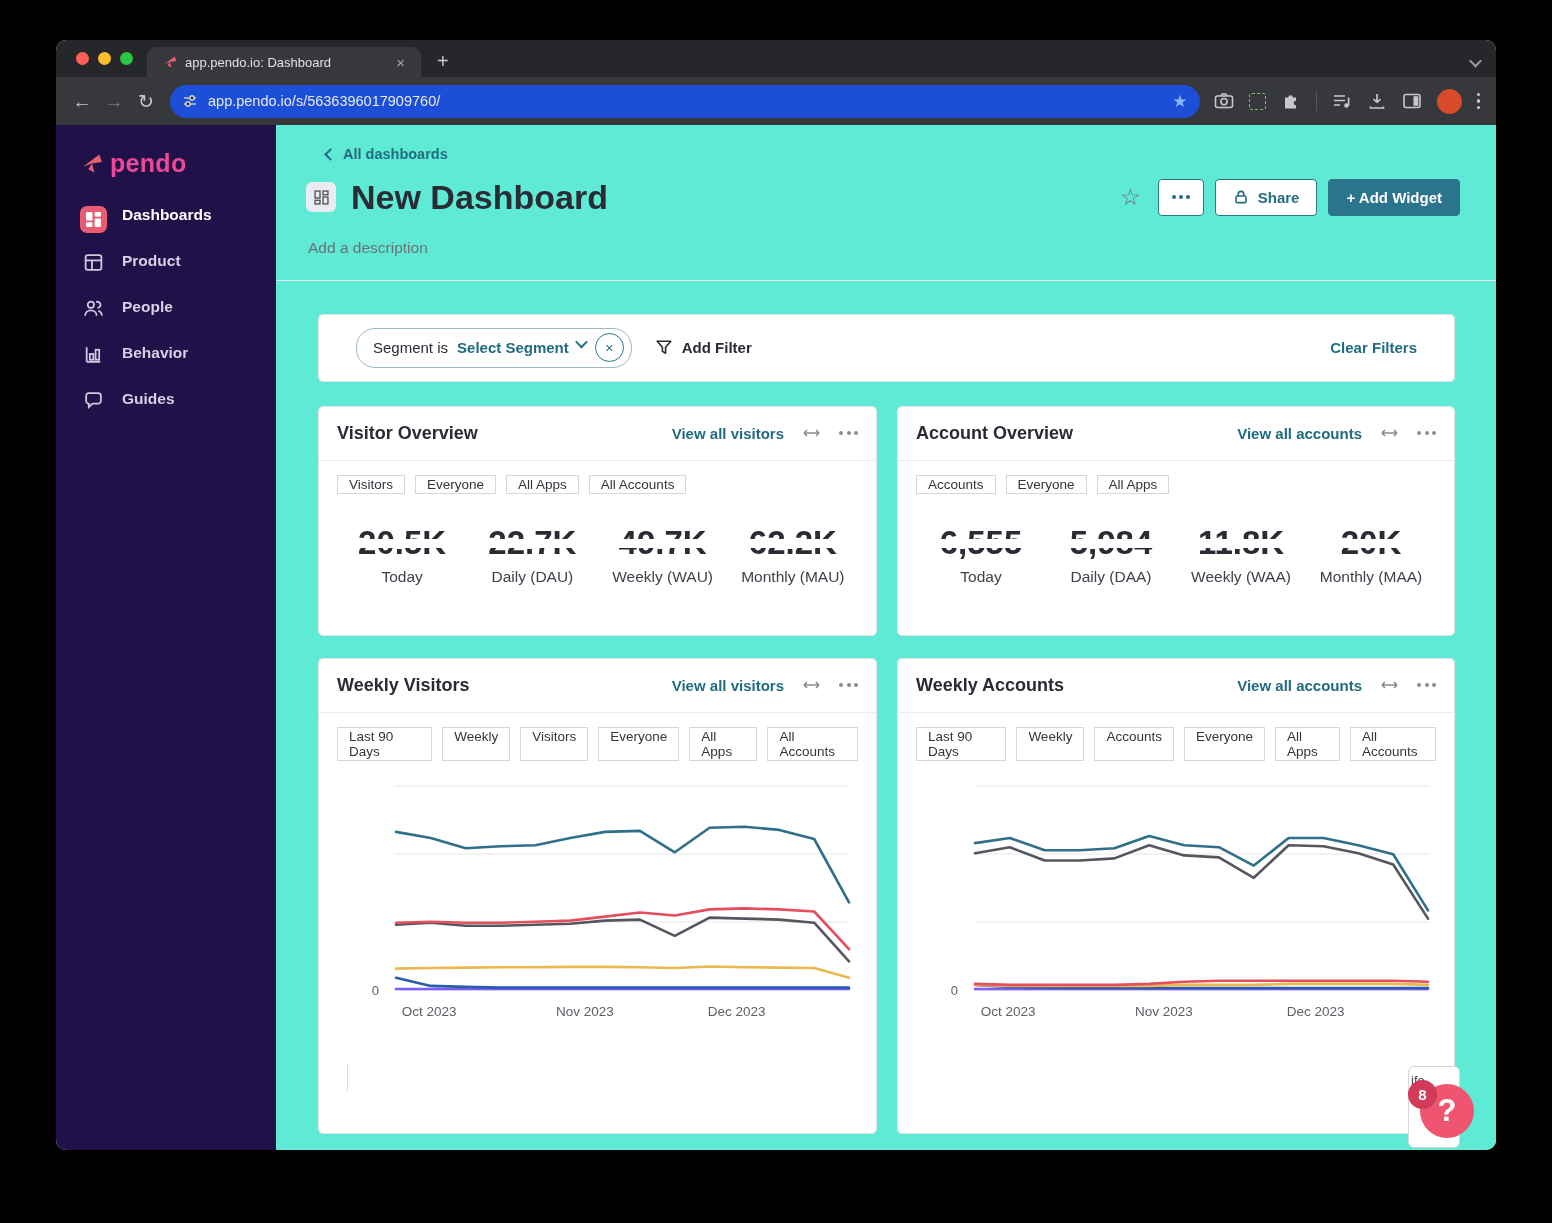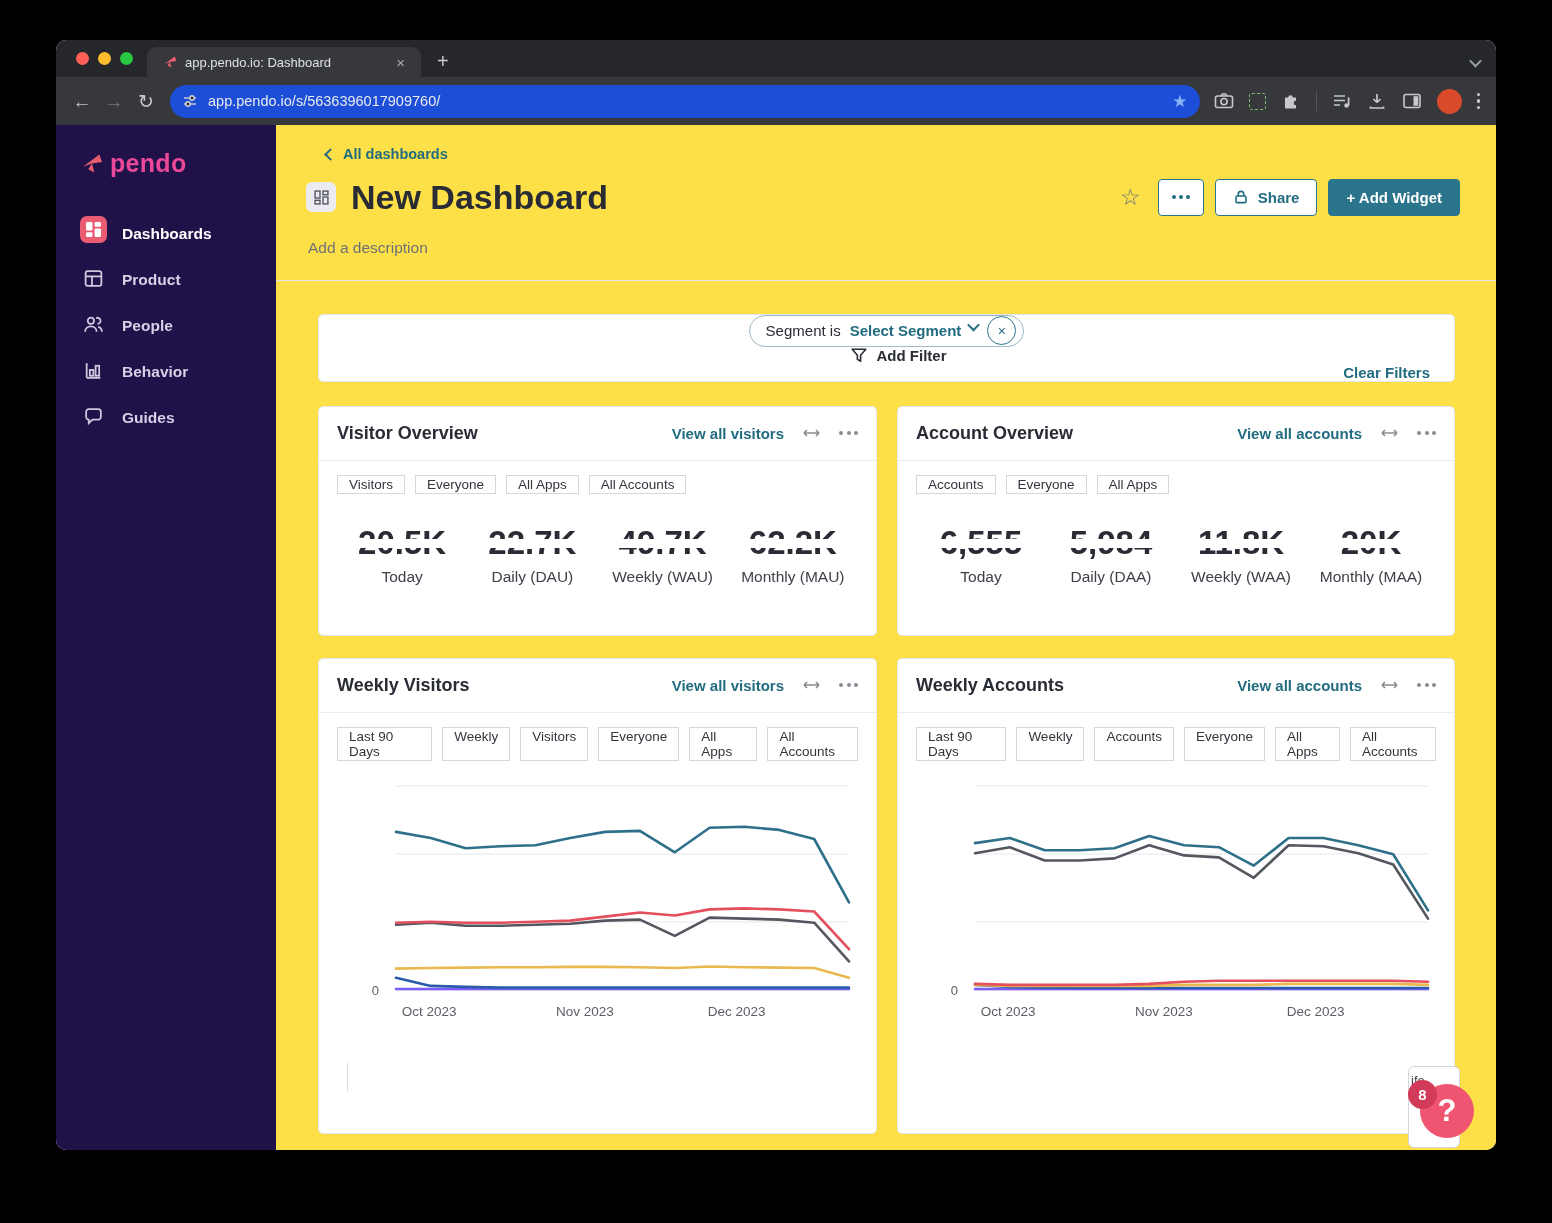--- a/index.html
+++ b/index.html
@@ -30,44 +30,44 @@
   .avatar{width:25px;height:25px;border-radius:50%;background:#D94A2A;}
   .kebab{display:flex;flex-direction:column;gap:3px;}
   .kebab i{width:3.5px;height:3.5px;border-radius:50%;background:#C6C8CC;}
   .dashed-box{width:15px;height:15px;border:1.6px dashed #7CBF6E;border-radius:3px;}
   
   .content{flex:1;display:flex;min-height:0;}
   .sidebar{width:220px;background:#201148;display:flex;flex-direction:column;flex:0 0 auto;}
   .logo{display:flex;align-items:center;gap:7px;margin:24px 0 28px 26px;}
   .logo-text{color:#ec4899;font-size:25px;font-weight:600;letter-spacing:.3px;}
   .nav{display:flex;flex-direction:column;gap:9px;padding:0 16px;}
-  .nav-item{display:flex;align-items:flex-end;gap:15px;height:37px;padding:0 8px;border-radius:6px;
+  .nav-item{display:flex;align-items:flex-start;gap:15px;height:37px;padding:0 8px;border-radius:6px;
             font-size:15.5px;font-weight:600;color:#D6D1E6;cursor:pointer;}
   .nav-item.active{color:#fff;font-weight:700;}
   .icon-dash{width:27px;height:27px;border-radius:7px;background:#E95C72;display:flex;align-items:center;justify-content:center;}
   .sb-icon{width:27px;display:flex;justify-content:center;}
   .sidebar-bottom{margin-top:auto;padding:0 16px 16px;}
   .sb-divider{border-top:1px solid rgba(255,255,255,.25);margin:12px -16px 12px -16px;}
-  .main{flex:1;background:#fde047;position:relative;min-width:0;}
+  .main{flex:1;background:#5eead4;position:relative;min-width:0;}
   .back-link{display:inline-flex;align-items:center;gap:8px;margin:21px 0 0 50px;color:#226C80;
              font-size:14.5px;font-weight:700;cursor:pointer;}
   .title-row{display:flex;align-items:center;margin:15px 36px 0 30px;}
   .title-icon{width:30px;height:30px;border-radius:6px;background:#EBECF1;display:flex;align-items:center;justify-content:center;}
   .page-title{font-size:34px;font-weight:700;color:#2A2C35;margin:0 0 0 15px;line-height:1.15;}
   .header-actions{margin-left:auto;display:flex;align-items:center;gap:11px;}
   .fav-star{color:#6A6C75;font-size:23px;margin-right:6px;}
   .btn{height:37px;border:1px solid #2A748C;border-radius:4px;background:#fff;color:#226C80;
        font-weight:700;font-size:15px;display:inline-flex;align-items:center;gap:9px;padding:0 17px;cursor:pointer;}
   .btn-more{padding:0 13px;}
   .btn-primary{background:#2A748C;border-color:#2A748C;color:#fff;}
   .description{margin:22px 0 0 32px;color:#6E7077;font-size:15.5px;}
   .header-divider{border:none;border-top:1px solid #E4E4EA;margin:23px 0 0 0;}
   .board{padding:33px 41px 0 42px;}
   .filterbar{height:66px;border:1px solid #E3E3EA;border-radius:5px;display:flex;align-items:center;
-             padding:0 24px;margin-bottom:24px;background:#fff;flex-direction:column;}
+             padding:0 37px;margin-bottom:24px;background:#fff;}
   .segment-pill{height:38px;border:1px solid #9FB9C6;border-radius:19px;display:inline-flex;align-items:center;
                 padding:0 7px 0 16px;gap:9px;}
   .seg-prefix{font-size:15px;color:#2A2C35;}
   .seg-value{font-size:15px;font-weight:700;color:#226C80;display:inline-flex;gap:8px;cursor:pointer;}
   .pill-x{width:27px;height:27px;border-radius:50%;border:1.5px solid #2A748C;color:#226C80;display:flex;
           align-items:center;justify-content:center;font-size:14px;cursor:pointer;background:#fff;}
   .add-filter{margin-left:24px;display:inline-flex;align-items:center;gap:10px;font-size:15px;font-weight:600;
               color:#2A2C35;cursor:pointer;}
   .clear-filters{margin-left:auto;color:#226C80;font-size:15px;font-weight:700;cursor:pointer;}
   .cards-grid{display:grid;grid-template-columns:559px 558px;gap:22px 20px;}

